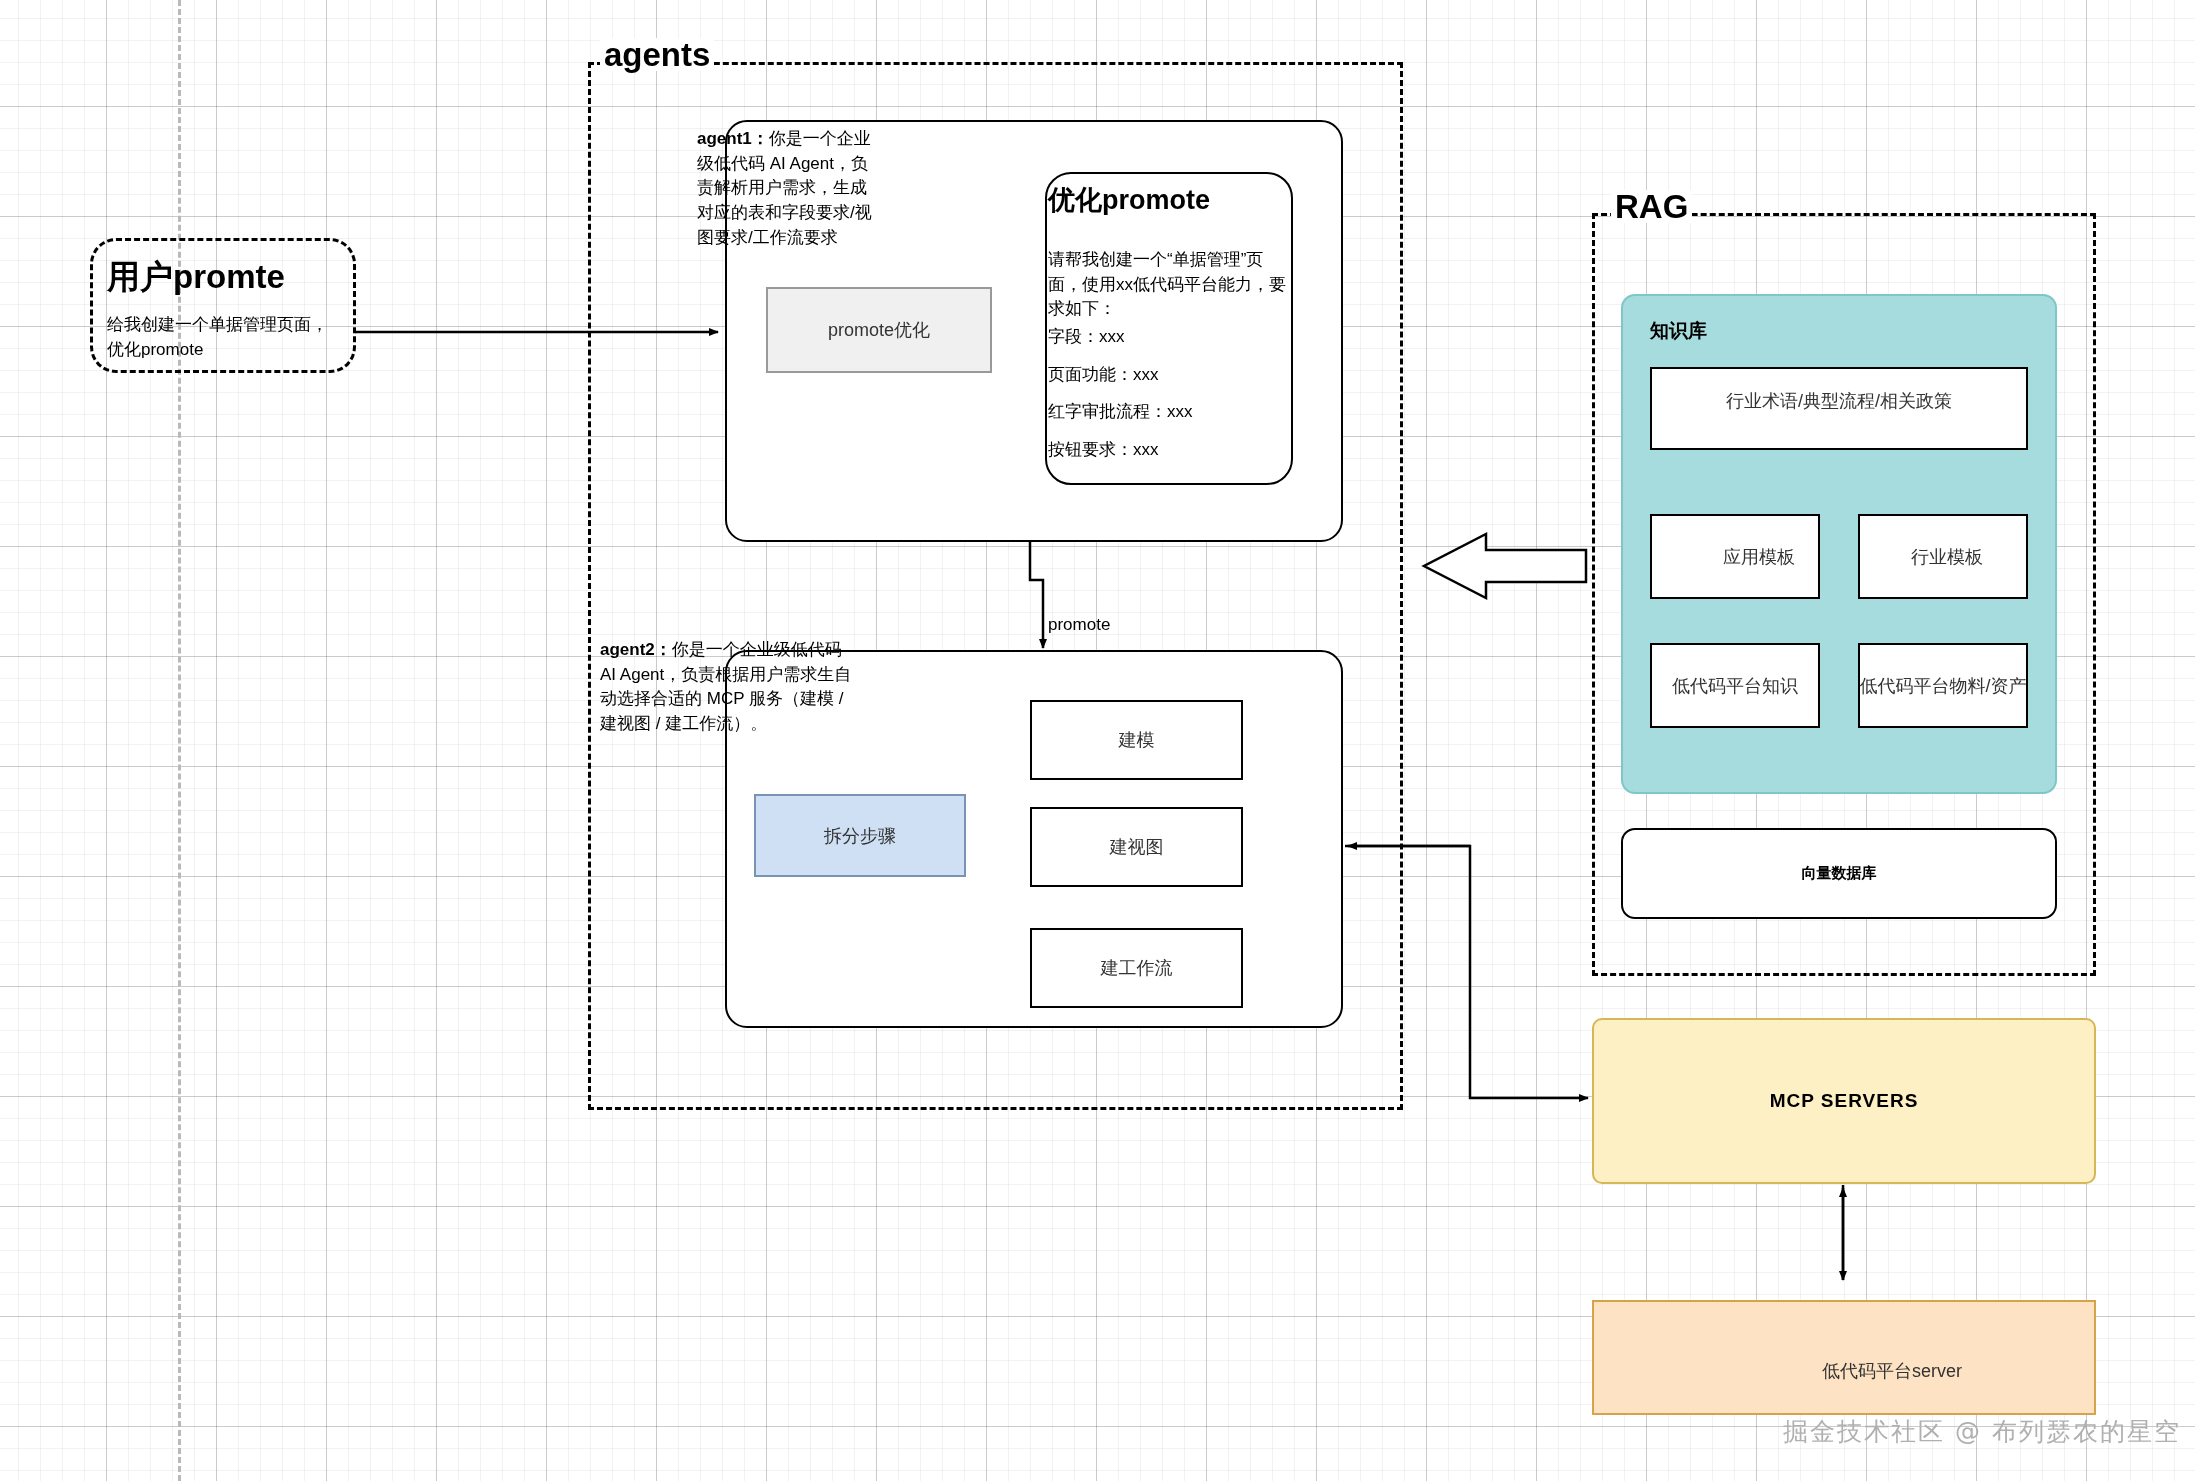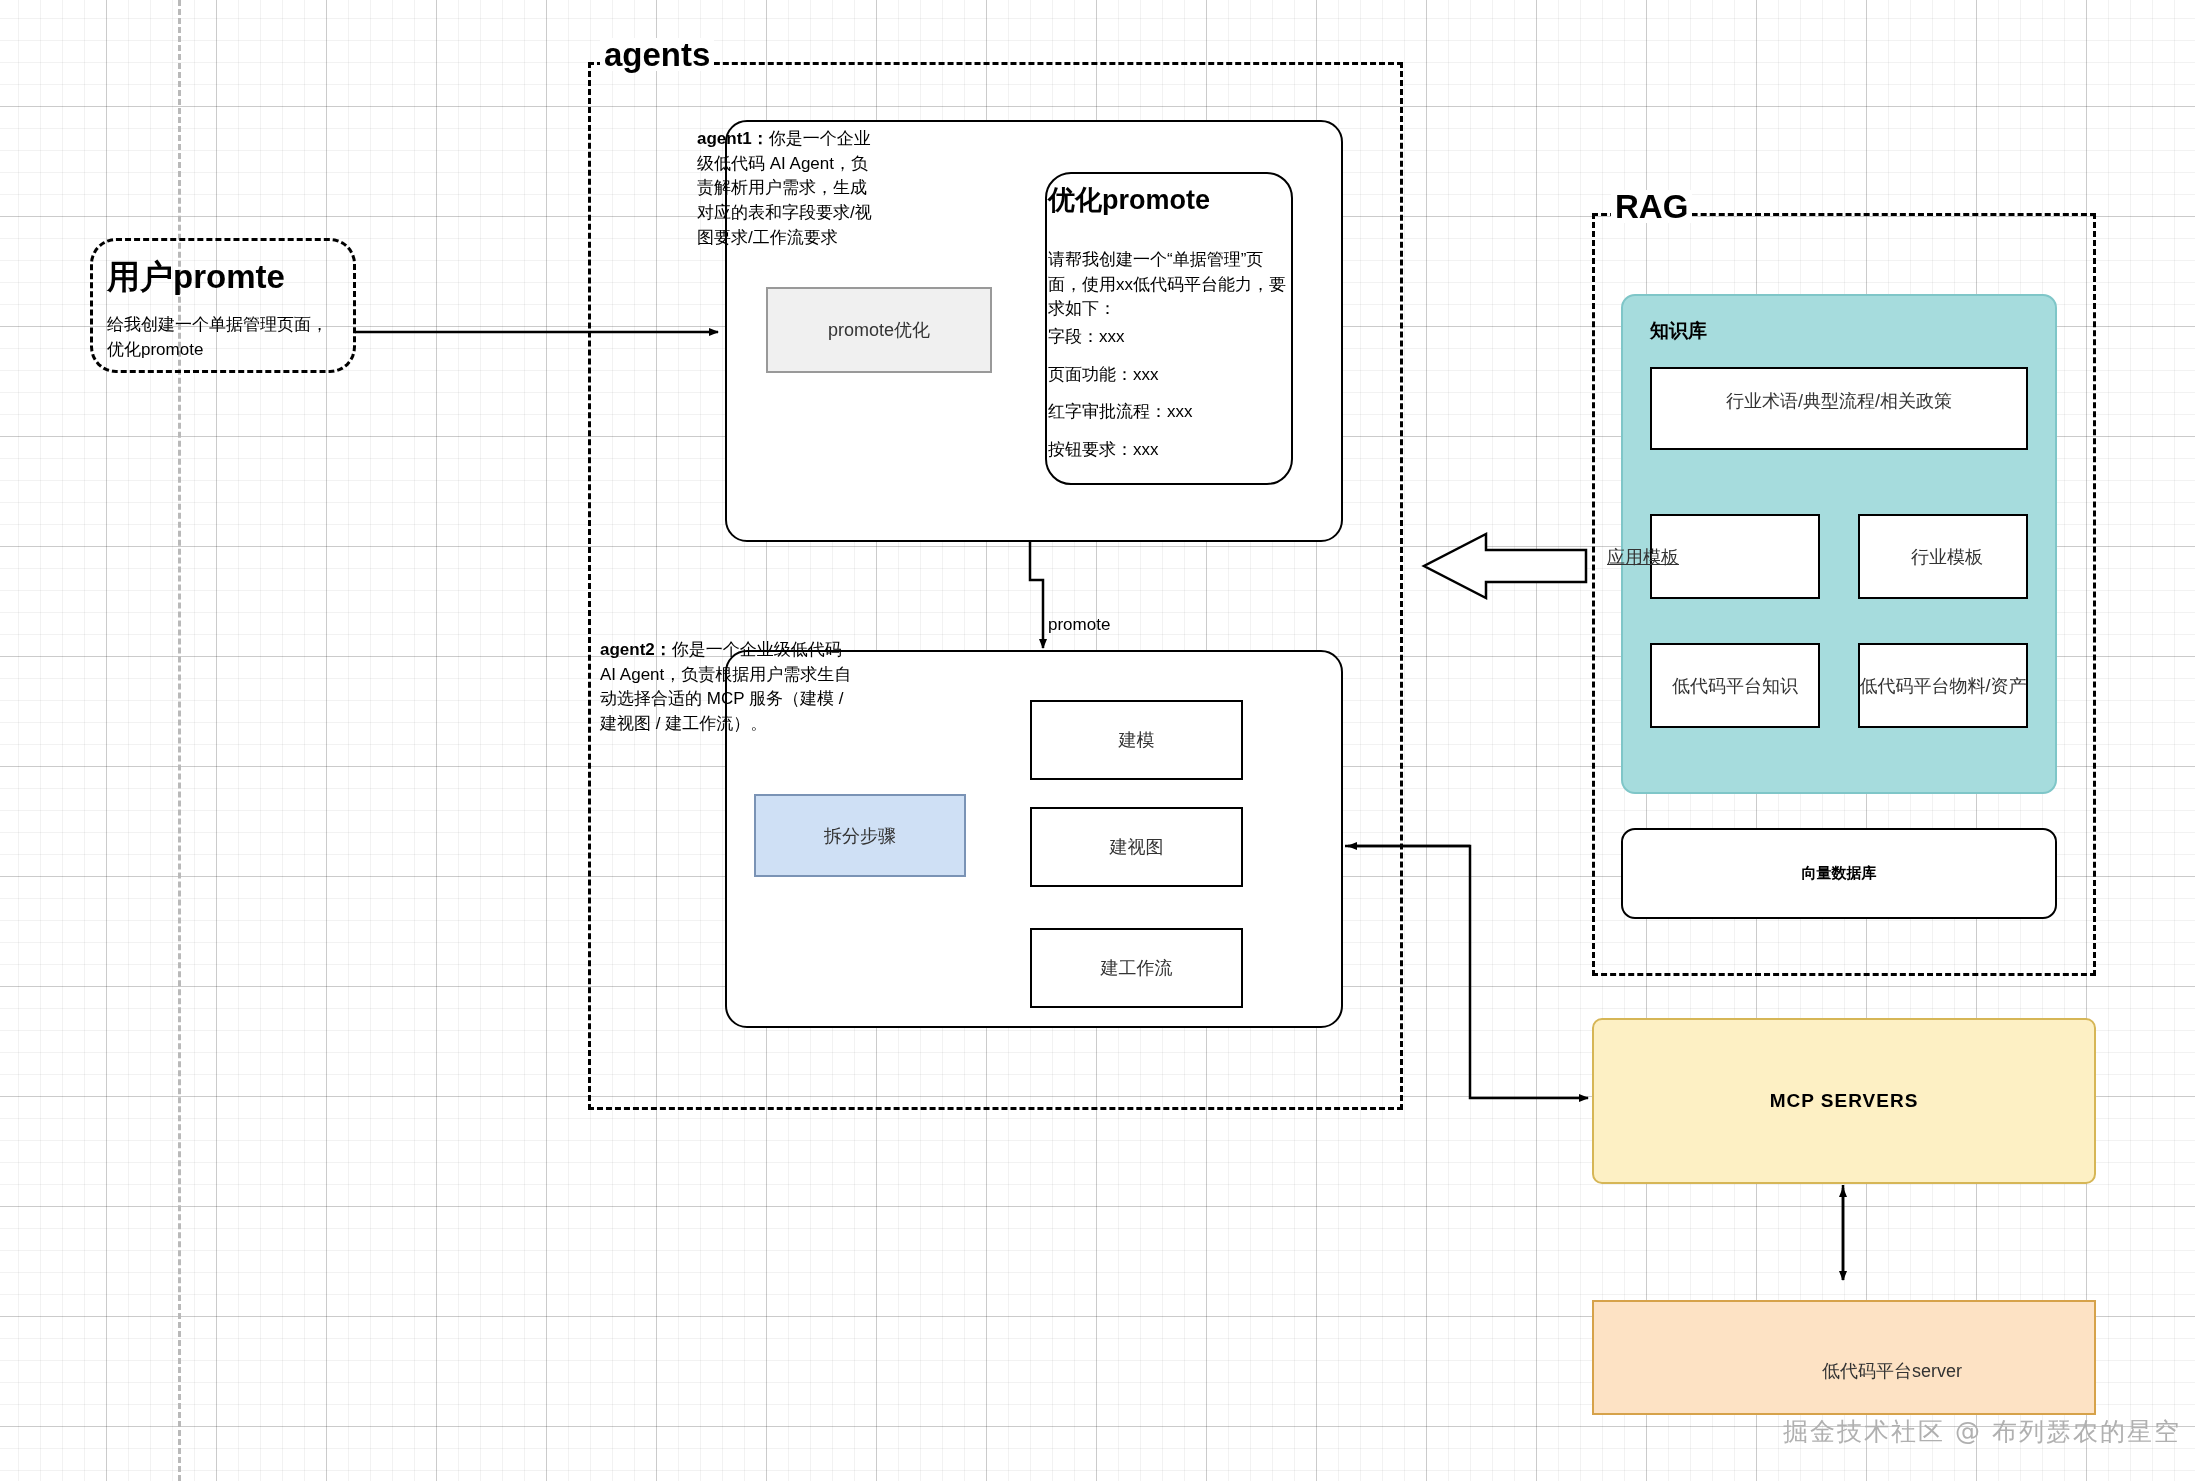--- a/index.html
+++ b/index.html
@@ -148,21 +148,21 @@
 <div class="dashed-group" style="left:1592px;top:213px;width:504px;height:763px;"></div>
 <div class="group-title title-xl" style="left:1603px;top:190px;margin-left:8px;">RAG</div>
 
 <div class="box teal-box" style="left:1621px;top:294px;width:436px;height:500px;display:block;"></div>
 <div class="node-txt-b" style="position:absolute;left:1650px;top:318px;font-size:19px;">知识库</div>
 
 <div class="box plain-white" style="left:1650px;top:367px;width:378px;height:83px;"></div>
 <div class="node-txt" style="position:absolute;left:1650px;top:367px;width:378px;height:67px;display:flex;align-items:center;justify-content:center;">行业术语/典型流程/相关政策</div>
 
 <div class="box plain-white" style="left:1650px;top:514px;width:170px;height:85px;"></div>
-<div class="node-txt" style="position:absolute;left:1558px;top:514px;width:170px;height:85px;display:flex;align-items:center;justify-content:center;text-decoration:underline;">应用模板</div>
+<div class="node-txt" style="position:absolute;left:1674px;top:514px;width:170px;height:85px;display:flex;align-items:center;justify-content:center;">应用模板</div>
 
 <div class="box plain-white" style="left:1858px;top:514px;width:170px;height:85px;"></div>
 <div class="node-txt" style="position:absolute;left:1858px;top:514px;width:178px;height:85px;display:flex;align-items:center;justify-content:center;">行业模板</div>
 
 <div class="box plain-white" style="left:1650px;top:643px;width:170px;height:85px;"></div>
 <div class="node-txt" style="position:absolute;left:1650px;top:643px;width:170px;height:85px;display:flex;align-items:center;justify-content:center;">低代码平台知识</div>
 
 <div class="box plain-white" style="left:1858px;top:643px;width:170px;height:85px;"></div>
 <div class="node-txt" style="position:absolute;left:1858px;top:643px;width:170px;height:85px;display:flex;align-items:center;justify-content:center;">低代码平台物料/资产</div>
 

